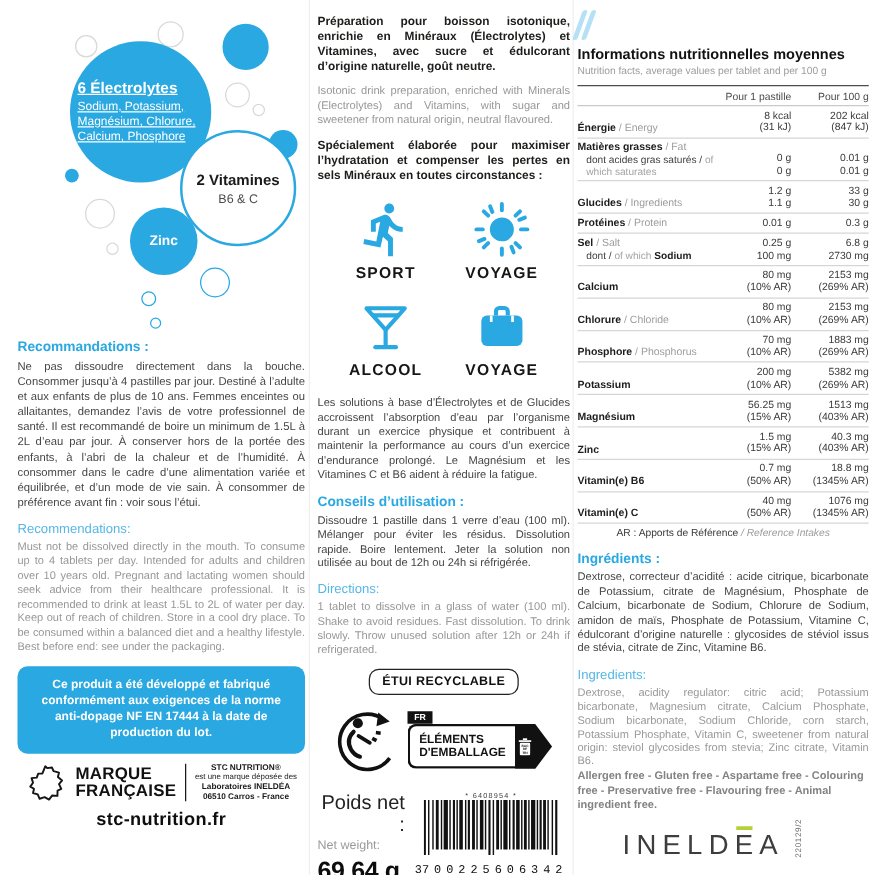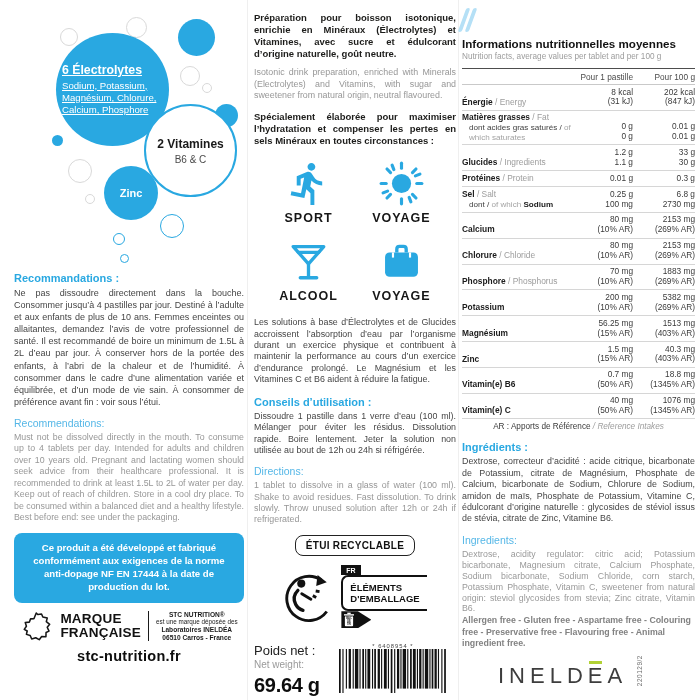--- a/index.html
+++ b/index.html
@@ -51,30 +51,30 @@
 
   .icongrid { margin:13px auto 0; width:92%; display:grid; grid-template-columns:1fr 1fr; row-gap:13px; justify-items:center; }
   .icell { display:flex; flex-direction:column; align-items:center; }
   .icell svg { width:47px; height:47px; }
   .ilabel { margin-top:4px; font-weight:700; font-size:12.5px; letter-spacing:1px; color:#161616; }
 
   .etui { display:block; width:fit-content; margin:10px auto 0; border:1.6px solid #222; border-radius:8px;
           padding:4px 10px; font-weight:700; font-size:10px; letter-spacing:.3px; color:#111; }
 
   .trimanrow { margin-top:13px; display:flex; align-items:center; justify-content:center; gap:8px; }
-  .triman-label { position:relative; display:flex; align-items:stretch; margin-top:6px;flex-direction:column; }
+  .triman-label { position:relative; display:flex; align-items:stretch; margin-top:6px; }
   .fr-tag { position:absolute; top:-10px; left:0; background:#111; color:#fff; font-weight:700; font-size:7px; padding:1.5px 5px; }
   .triman-text { border:2px solid #111; border-right:none; border-radius:7px 0 0 7px; padding:5px 7px;
                  font-weight:700; font-size:9.5px; line-height:11px; color:#111; white-space:pre-line; display:flex; align-items:center; }
   .triman-arrow { width:30px; background:#111; clip-path:polygon(0 0,55% 0,100% 50%,55% 100%,0 100%);
                   display:flex; align-items:center; justify-content:flex-start; padding-left:2px; }
 
   .weightrow { margin-top:15px; display:flex; gap:6px; }
   .wblock { width:86px; }
-  .w-fr { font-size:13px; color:#222; }
+  .w-fr { font-size:16px; color:#222;text-align:right; }
   .w-en { font-size:10px; color:#9a9a9a; margin-top:1px; }
   .w-val { font-size:20px; font-weight:700; color:#0d0d0d; margin-top:4px; letter-spacing:-.3px; }
   .w-cnt { font-size:9.5px; color:#333; margin-top:2px; }
   .bcode { flex:1; text-align:center; }
   .bc-top { font-size:5.8px; letter-spacing:1px; color:#444; }
   .bc-digits { display:flex; justify-content:space-between; padding:0 2px; font-family:"Liberation Mono",monospace;
                font-size:9.5px; color:#111; margin-top:1px; }
 
   
   .ntitlewrap { display:flex; margin-top:10px; gap:5px;flex-direction:column; }

